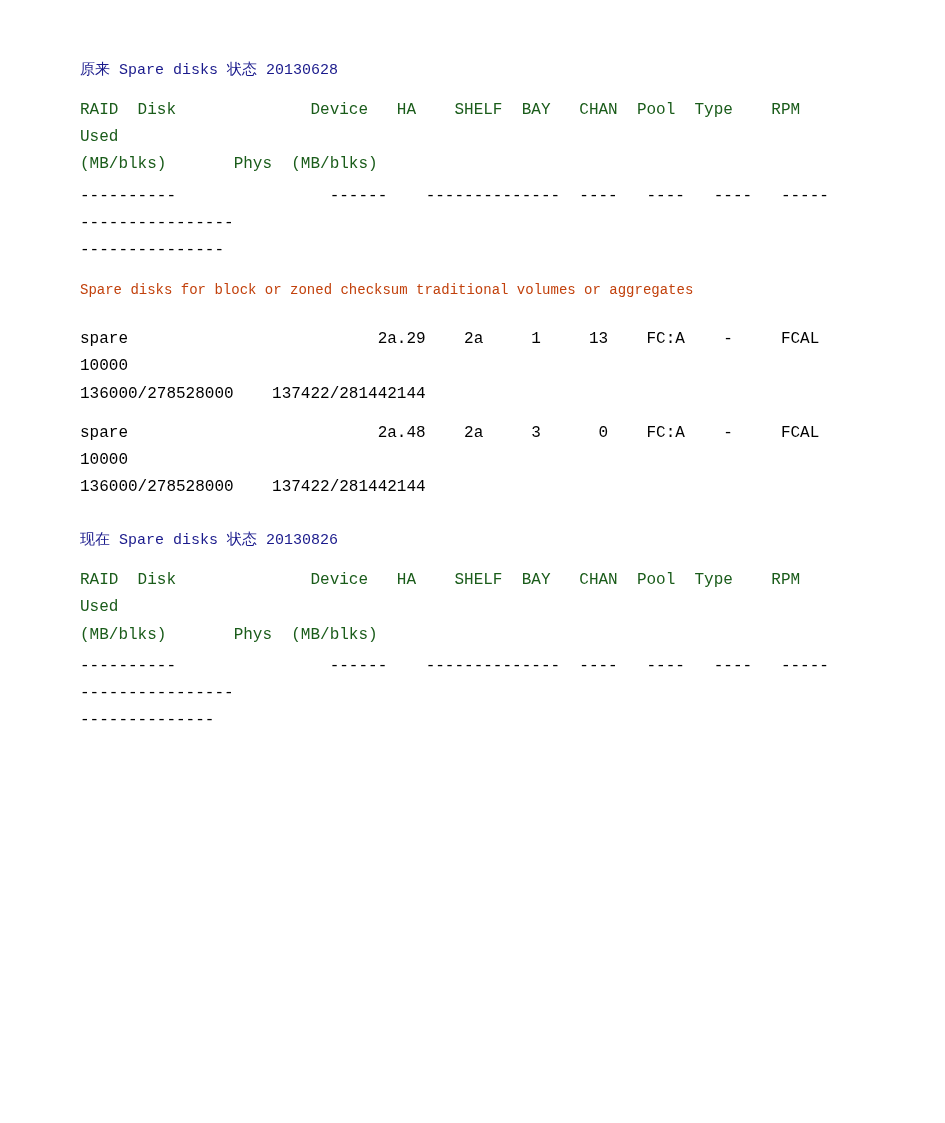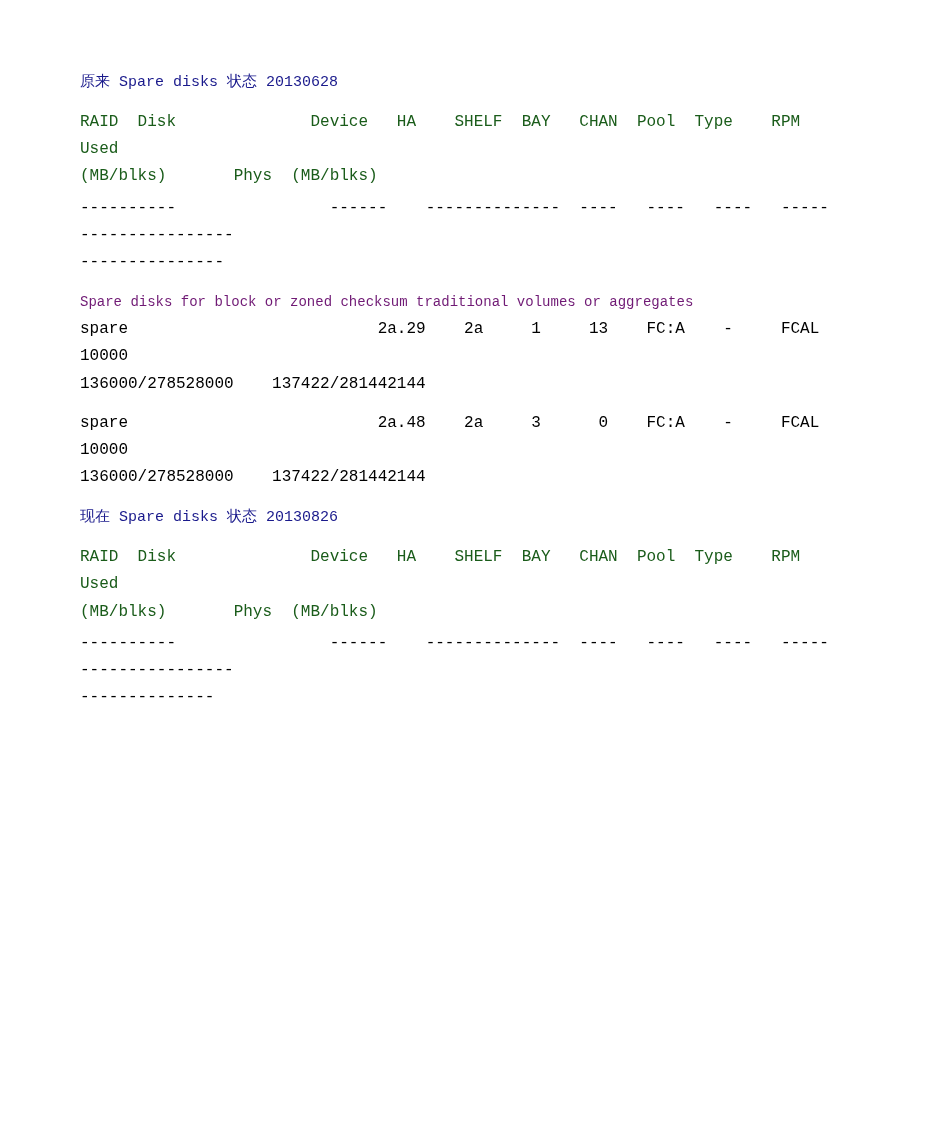--- a/index.html
+++ b/index.html
@@ -17,26 +17,25 @@
       padding: 60px 80px;
     }
     .content-block {
       width: 100%;
     }
     .section-title {
       color: #1a1a8c;
       font-size: 15px;
       margin-bottom: 18px;
       font-family: 'Courier New', Courier, monospace;
-      margin-top: 12px;
     }
     .sub-title {
-      color: #701a75;
+      color: #c2410c;
       font-size: 14px;
-      margin-bottom: 6px;
+      margin-bottom: 28px;
       font-family: 'Courier New', Courier, monospace;
     }
     pre {
       font-family: 'Courier New', Courier, monospace;
       font-size: 16px;
       white-space: pre-wrap;
       line-height: 1.7;
     }
   </style>
 </head>
@@ -51,21 +50,21 @@
 <span>(MB/blks)       Phys  (MB/blks)</span></pre>
 
     <pre style="color:#000; margin-bottom:18px;"><span>----------                ------    --------------  ----   ----   ----   -----   ----------------</span>
 <span>---------------</span></pre>
 
     <div class="sub-title">Spare disks for block or zoned checksum traditional volumes or aggregates</div>
 
     <pre style="margin-bottom:12px;"><span>spare                          2a.29    2a     1     13    FC:A    -     FCAL   10000</span>
 <span>136000/278528000    137422/281442144</span></pre>
 
-    <pre style="margin-bottom:16px;"><span>spare                          2a.48    2a     3      0    FC:A    -     FCAL   10000</span>
+    <pre style="margin-bottom:29px;"><span>spare                          2a.48    2a     3      0    FC:A    -     FCAL   10000</span>
 <span>136000/278528000    137422/281442144</span></pre>
 
   </div>
 
   <div>
     <div class="section-title">现在 Spare disks  状态    20130826</div>
 
     <pre style="color:#1a5c1a; margin-bottom:4px;"><span>RAID  Disk              Device   HA    SHELF  BAY   CHAN  Pool  Type    RPM    Used</span>
 <span>(MB/blks)       Phys  (MB/blks)</span></pre>
 

